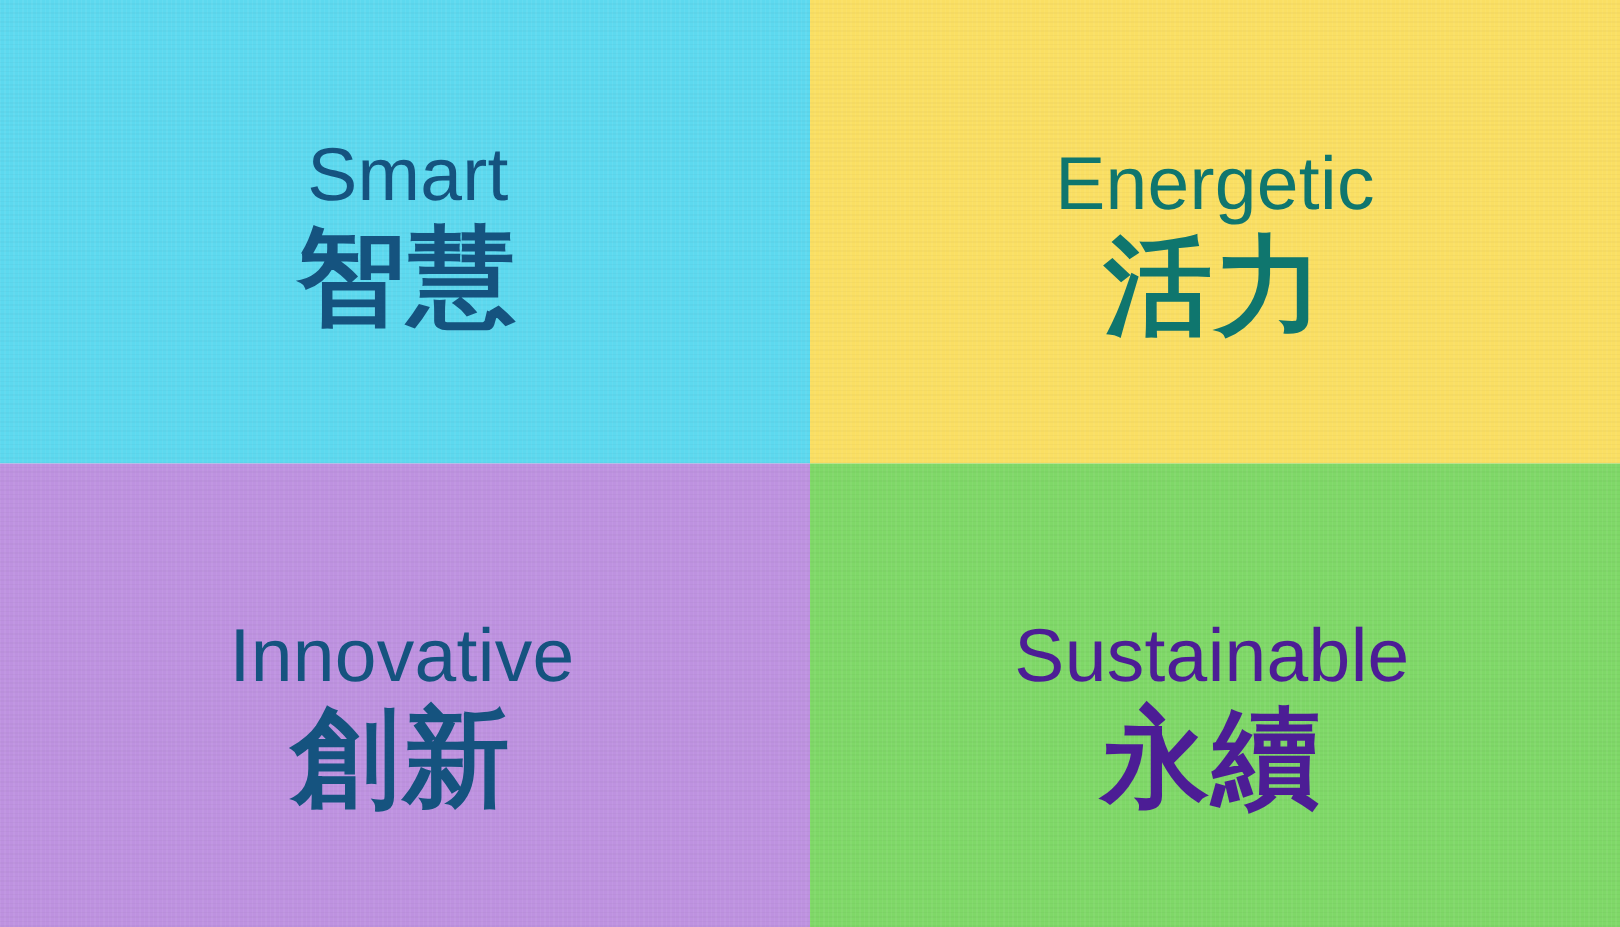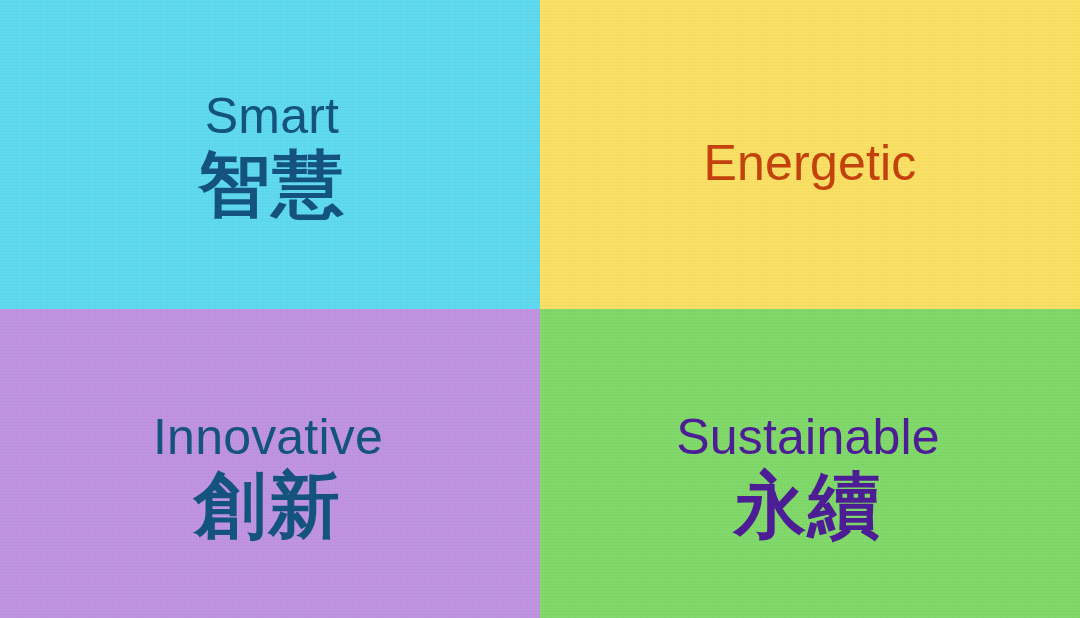--- a/index.html
+++ b/index.html
@@ -97,23 +97,24 @@
 <div class="poster">
   <div class="quadrant-grid">
 
     <section class="quadrant q-smart" style="background-color: rgb(93, 217, 239); color: rgb(21, 83, 127);">
       <div class="quadrant-inner">
         <div class="label-en">Smart</div>
         <div class="label-zh">智慧</div>
       </div>
     </section>
 
-    <section class="quadrant q-energetic" style="background-color: rgb(250, 223, 99); color: #c2410c;">
+    <section class="quadrant q-energetic" style="background-color: rgb(250, 223, 99); color: #0f766e;">
       <div class="quadrant-inner">
         <div class="label-en">Energetic</div>
+        <div class="label-zh">活力</div>
       </div>
     </section>
 
     <section class="quadrant q-innovative" style="background-color: rgb(190, 146, 224); color: rgb(21, 83, 127);">
       <div class="quadrant-inner">
         <div class="label-en">Innovative</div>
         <div class="label-zh">創新</div>
       </div>
     </section>
 

